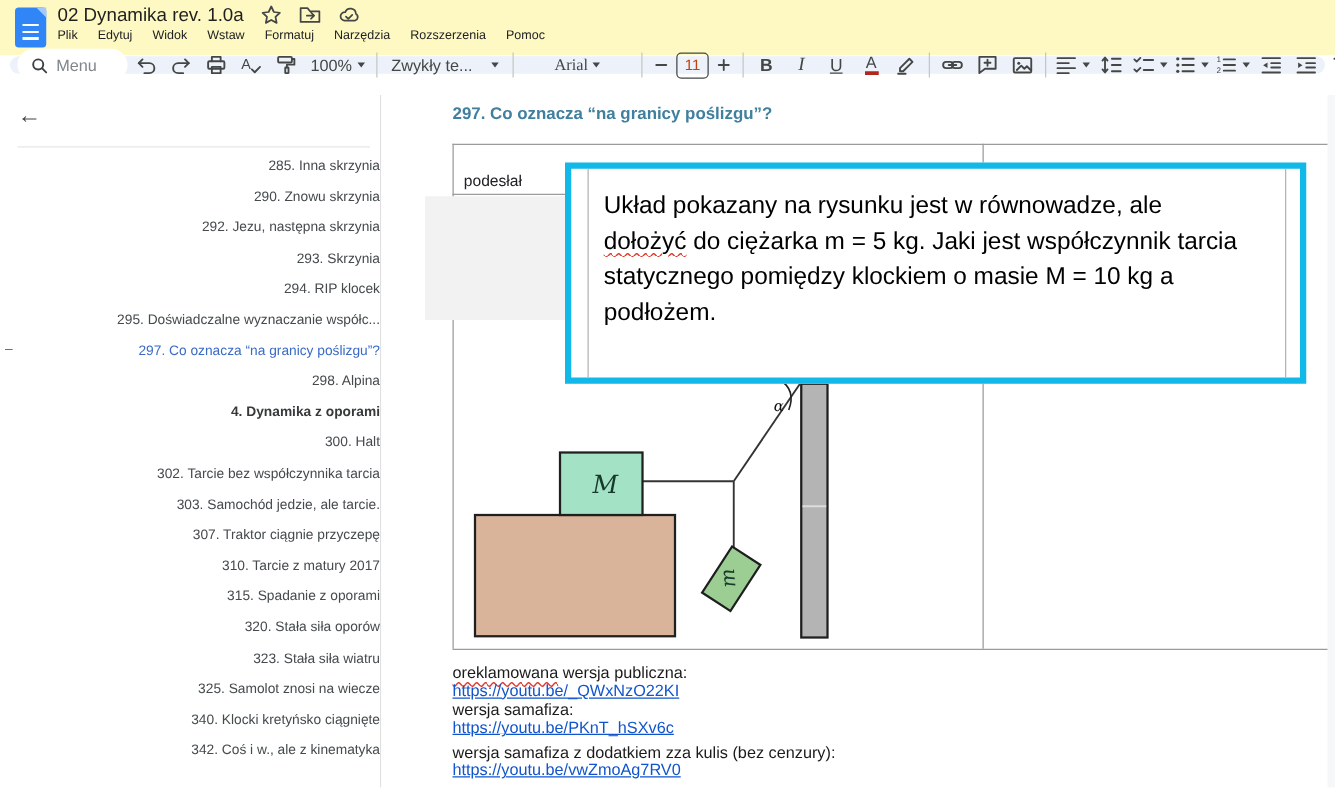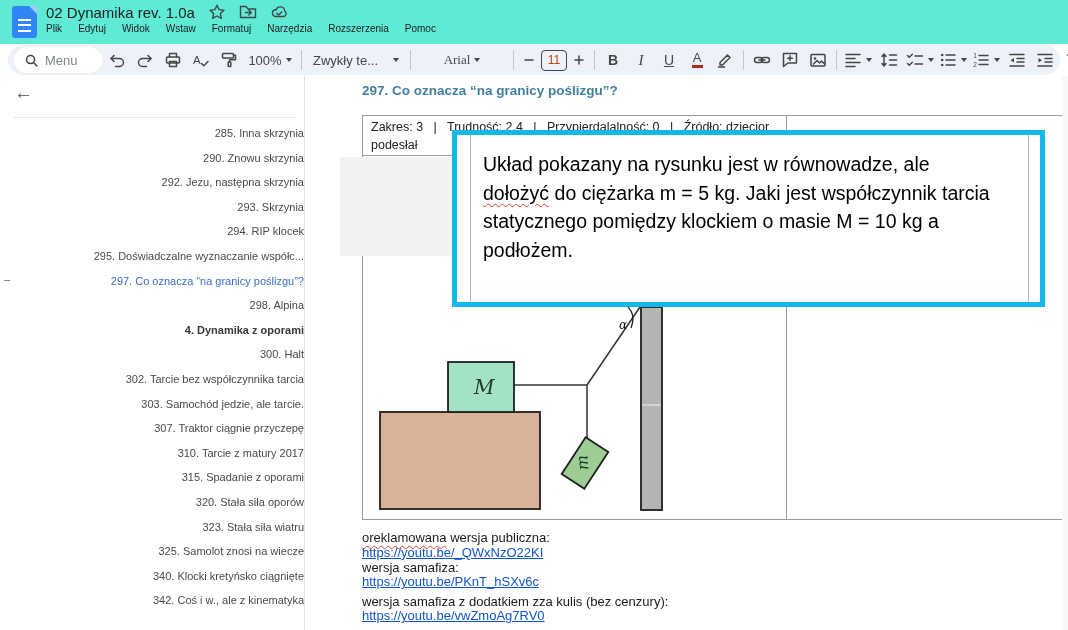--- a/index.html
+++ b/index.html
@@ -1,32 +1,32 @@
 <!DOCTYPE html>
 <html><head>
 <meta charset="utf-8">
 <style>
   html,body{margin:0;padding:0;}
   body{width:1068px;height:630px;overflow:hidden;font-family:"Liberation Sans",sans-serif;background:#fff;}
   #app{position:relative;width:1068px;height:630px;background:#fff;overflow:hidden;}
 
   
-  #topbar{position:absolute;left:0;top:0;width:1068px;height:44px;background:#5eead4;}
+  #topbar{position:absolute;left:0;top:0;width:1068px;height:44px;background:#fef9c3;}
   .docs-logo{position:absolute;left:12px;top:6px;width:25px;height:32px;background:#3086f6;border-radius:3px;}
   .docs-logo .fold{position:absolute;right:0;top:0;width:0;height:0;border-left:8px solid transparent;border-top:8px solid #a6c8fa;}
   .docs-logo .lines{position:absolute;left:6px;right:6px;top:13px;height:13px;
      background:repeating-linear-gradient(#fff 0 2px,transparent 2px 5.5px);}
   #title-row{position:absolute;left:46px;top:3px;display:flex;align-items:center;gap:13px;}
   .doc-title{font-size:15px;color:#1f1f1f;}
   .tb-ico{display:flex;align-items:center;color:#444746;}
   #menu-bar{position:absolute;left:38px;top:21px;display:flex;}
   .menu-item{font-size:10px;color:#202124;padding:2px 8px;border-radius:4px;cursor:default;}
 
   
-  #toolbar{position:absolute;left:8px;top:45px;width:1052px;height:30px;background:#edf2fa;border-radius:21px;
+  #toolbar{position:absolute;left:8px;top:45px;width:1052px;height:14px;background:#edf2fa;border-radius:21px;
            display:flex;align-items:center;padding:0 6px;box-sizing:border-box;gap:2px;}
   .search-pill{display:flex;align-items:center;gap:6px;background:#fff;border-radius:15px;height:26px;width:88px;
            padding:0 10px;box-sizing:border-box;flex:0 0 auto;}
   .search-pill .ph{font-size:13px;color:#80868b;}
   .tbtn{display:flex;align-items:center;justify-content:center;min-width:26px;height:26px;border-radius:4px;
         color:#444746;flex:0 0 auto;}
   .tbtn svg{stroke:#444746;fill:none;stroke-width:1.5;stroke-linecap:round;stroke-linejoin:round;}
   .caret{width:0;height:0;border-left:3.5px solid transparent;border-right:3.5px solid transparent;
          border-top:4px solid #444746;margin-left:4px;}
   .sep{width:1px;height:20px;background:#c4c7c5;margin:0 3px;flex:0 0 auto;}
@@ -311,21 +311,21 @@
       <div class="page-edge"></div>
 
       <div class="doc-heading">297. Co oznacza “na granicy poślizgu”?</div>
 
       <div class="tline" style="left:57px;top:39px;width:700px;height:1px;"></div>
       <div class="tline" style="left:57px;top:39px;width:1px;height:404px;"></div>
       <div class="tline" style="left:481px;top:39px;width:1px;height:404px;"></div>
       <div class="tline" style="left:57px;top:443px;width:700px;height:1px;"></div>
       <div class="tline" style="left:57px;top:79px;width:424px;height:1px;"></div>
 
-      <div class="meta"><span>Zakres: 3   |   Trudność: 2.4   |   Przypierdalalność: 0   |   Źródło: dziecior</span><br><span>podesłał</span></div>
+      <div class="meta"><br><span>podesłał</span></div>
 
       <div class="ghost"></div>
 
       <svg id="figure-svg" width="424" height="404" viewBox="0 0 424 404">
         <g stroke="#333" stroke-width="1.5" fill="none">
           <line x1="152" y1="270" x2="225" y2="270"></line>
           <line x1="225" y1="270" x2="225" y2="325"></line>
           <line x1="225" y1="270" x2="278" y2="192"></line>
         </g>
         <rect x="279" y="192" width="21" height="203" fill="#b4b4b4" stroke="#1f1f1f" stroke-width="1.8"></rect>

